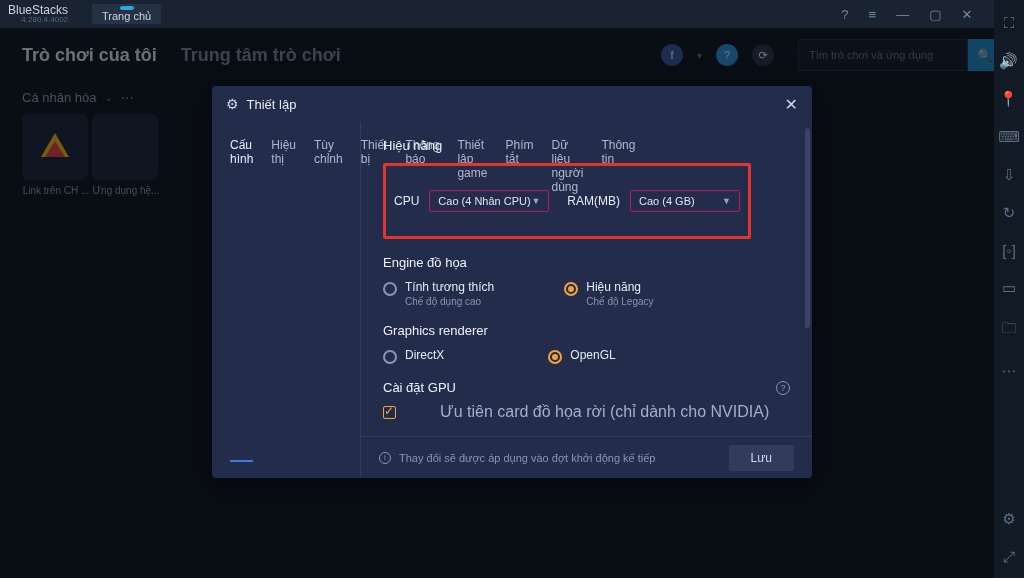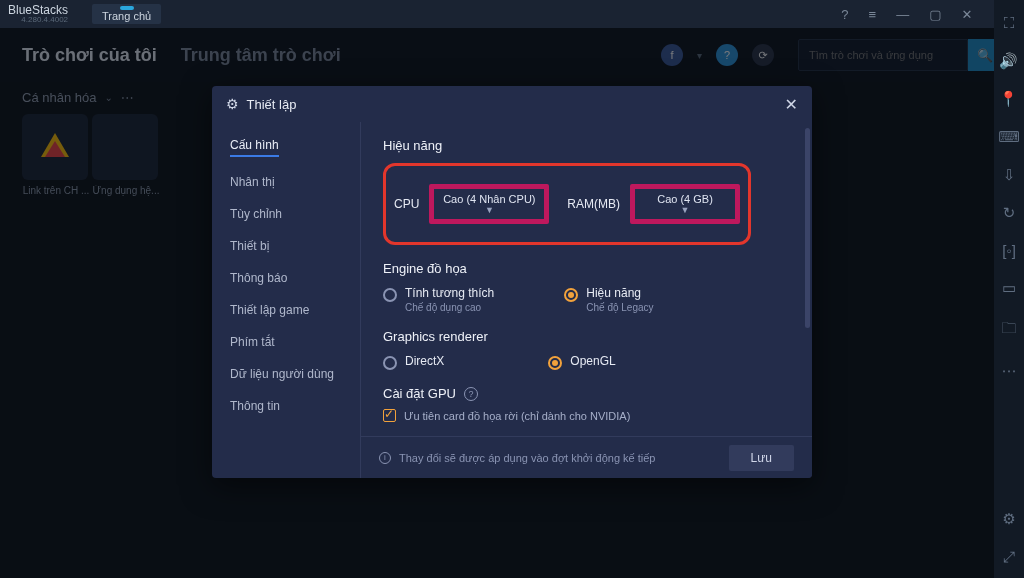--- a/index.html
+++ b/index.html
@@ -52,51 +52,51 @@
 .dimmer { position:absolute; inset:28px 30px 0 0; background:rgba(6,10,16,.55); }
 
 
 .modal { position:absolute; left:212px; top:86px; width:600px; height:392px; background:#232c4a; border-radius:4px; box-shadow:0 8px 30px rgba(0,0,0,.5); display:flex; flex-direction:column; overflow:hidden; }
 .modal-hdr { height:36px; display:flex; align-items:center; padding:0 14px; color:#e6eaf3; font-size:13px; gap:8px; }
 .modal-hdr .gear-i { font-size:14px; color:#cfd6e6; }
 .modal-hdr .close { margin-left:auto; color:#cfd6e6; font-size:16px; cursor:pointer; }
 .modal-body { flex:1; display:flex; min-height:0; }
 
 
-.settings-nav { width:148px; padding:16px 0 16px 18px; display:flex; flex-direction:column; gap:18px; }
+.settings-nav { width:148px; padding:16px 0 16px 18px; display:flex; flex-direction:row; gap:18px; }
 .settings-nav .item { color:#b0b8cc; font-size:12px; cursor:pointer; }
 .settings-nav .item.active { color:#e9edf7; font-weight:500; border-bottom:2px solid #3b7be6; padding-bottom:3px; width:fit-content; }
 
 
 .settings-content { flex:1; border-left:1px solid #323b5c; padding:16px 22px 0 22px; color:#e6eaf3; display:flex; flex-direction:column; position:relative; overflow:hidden; }
 .settings-content h4 { font-size:13px; font-weight:500; color:#eef1f8; margin-bottom:10px; }
 .settings-content .section { margin-bottom:16px; }
 
 
-.perf-row { display:flex; align-items:center; gap:10px; border:3px solid #e2362c; padding:18px 8px; border-radius:12px; width:fit-content; }
+.perf-row { display:flex; align-items:center; gap:10px; border:3px solid #e2362c; padding:24px 8px; border-radius:2px; width:fit-content; }
 .perf-row .lbl { font-size:12px; color:#e6eaf3; }
-.perf-row .sel { display:flex; align-items:center; justify-content:space-between; border:5px solid #be185d; padding:4px 8px; font-size:11px; color:#dfe4f1; min-width:120px; border-radius:2px; cursor:pointer;flex-direction:column; }
+.perf-row .sel { display:flex; align-items:center; justify-content:space-between; border:1px solid #be185d; padding:4px 8px; font-size:11px; color:#dfe4f1; min-width:120px; border-radius:2px; cursor:pointer; }
 .perf-row .sel .caret { font-size:9px; color:#9aa4c0; }
 
 
 .radio-row { display:flex; gap:70px; }
 .radio-row .opt { display:flex; gap:8px; align-items:flex-start; cursor:pointer; }
 .radio { width:14px; height:14px; border:2px solid #8a94b3; border-radius:50%; margin-top:2px; flex-shrink:0; position:relative; }
 .radio.sel { border-color:#f2a23c; }
 .radio.sel::after { content:""; position:absolute; inset:2px; background:#f2a23c; border-radius:50%; }
 .opt .texts .t1 { font-size:12px; color:#e6eaf3; }
 .opt .texts .t2 { font-size:10px; color:#8a94b3; margin-top:2px; }
 
 
-.gpu-hdr { display:flex; align-items:center; gap:8px; font-size:13px; }
+.gpu-hdr { display:flex; align-items:center; gap:8px; font-size:13px;justify-content:space-between; }
 .gpu-hdr .q { width:14px; height:14px; border:1px solid #8a94b3; border-radius:50%; display:flex; align-items:center; justify-content:center; font-size:9px; color:#8a94b3; }
 .chk-row { display:flex; align-items:center; gap:8px; margin-top:8px; }
 .chk { width:13px; height:13px; border:1px solid #f2a23c; border-radius:2px; position:relative; }
 .chk::after { content:"✓"; position:absolute; left:0; top:-3px; color:#f2a23c; font-size:12px; }
-.chk-row span { font-size:11px; color:#a6afc9; }
+.chk-row span { font-size:16px; color:#a6afc9;margin-left:36px; }
 
 
 .modal-ftr { position:absolute; left:0; right:0; bottom:0; height:42px; border-top:1px solid #323b5c; display:flex; align-items:center; padding:0 18px; gap:8px; font-size:11px; color:#8a94b3; background:#232c4a; }
 .modal-ftr .info-i { width:12px; height:12px; border:1px solid #8a94b3; border-radius:50%; display:flex; align-items:center; justify-content:center; font-size:8px; }
 .modal-ftr .save { margin-left:auto; background:#323b5c; color:#cfd5e8; border:none; padding:6px 22px; font-size:12px; border-radius:2px; cursor:pointer; }
 
 
 .modal-scroll { position:absolute; right:2px; top:6px; width:5px; height:200px; background:#3b4468; border-radius:3px; }
 
 
@@ -187,21 +187,21 @@
 <div class="modal">
   <div class="modal-hdr">
     <span class="gear-i">⚙</span>
     <span>Thiết lập</span>
     <span class="close">✕</span>
   </div>
 
   <div class="modal-body">
     <div class="settings-nav">
       <div class="item active">Cấu hình</div>
-      <div class="item">Nhân thị</div>
+      <div class="item">Hiệu thị</div>
       <div class="item">Tùy chỉnh</div>
       <div class="item">Thiết bị</div>
       <div class="item">Thông báo</div>
       <div class="item">Thiết lập game</div>
       <div class="item">Phím tắt</div>
       <div class="item">Dữ liệu người dùng</div>
       <div class="item">Thông tin</div>
     </div>
 
     <div class="settings-content">

